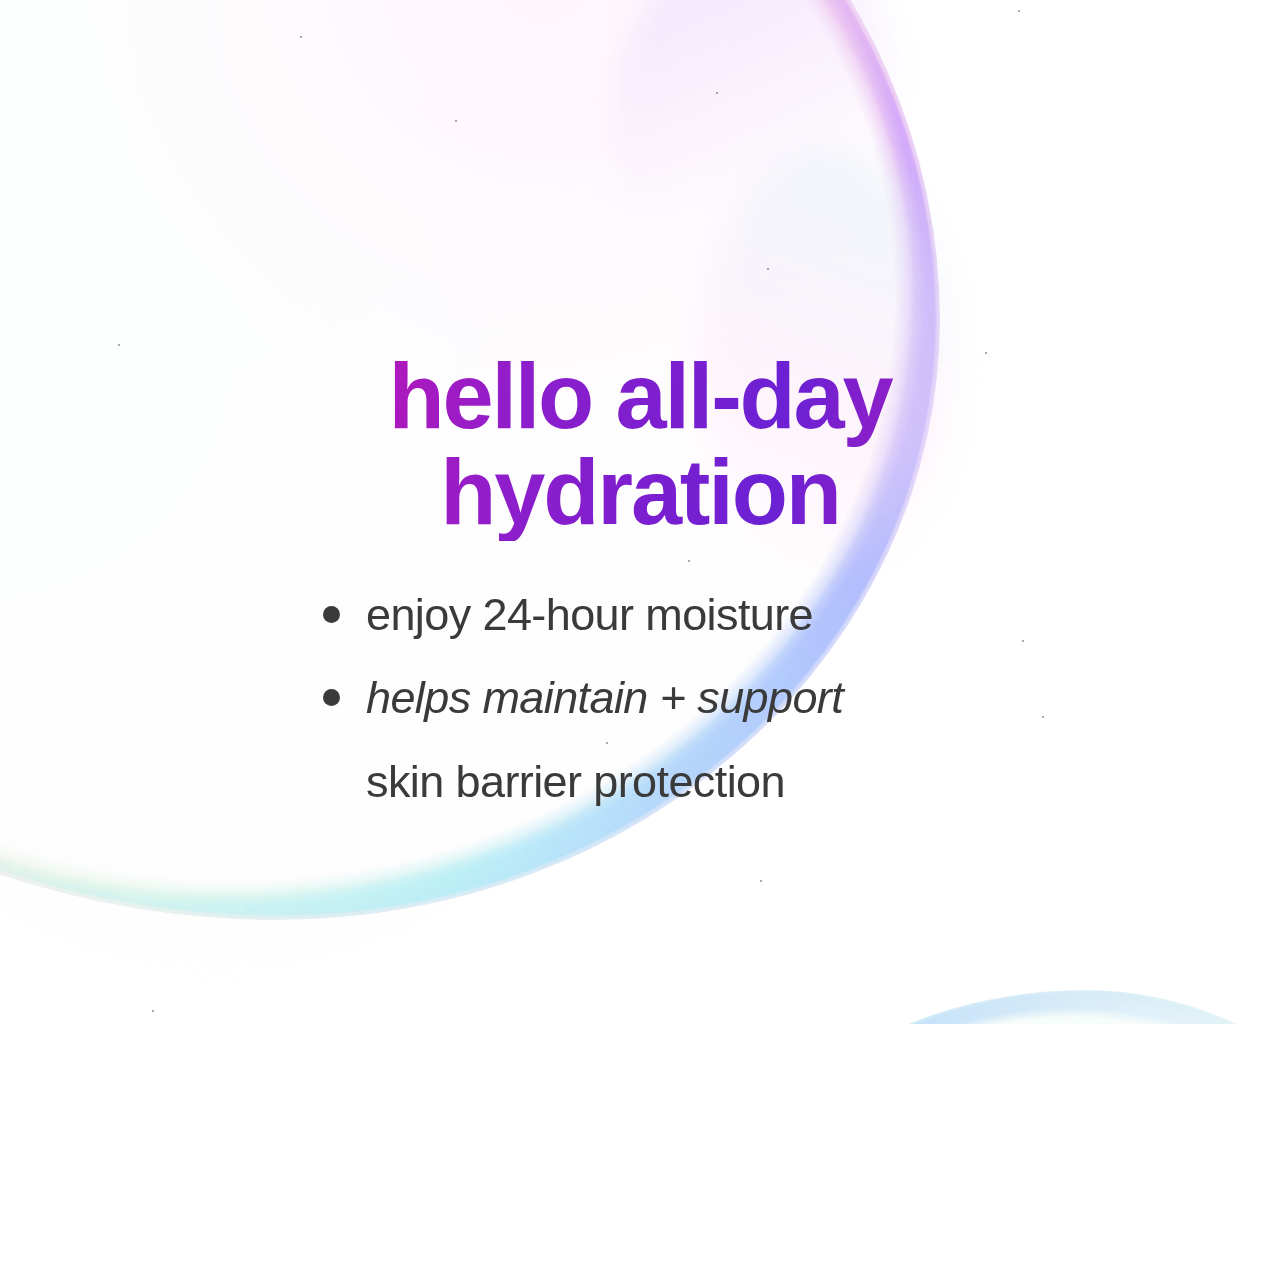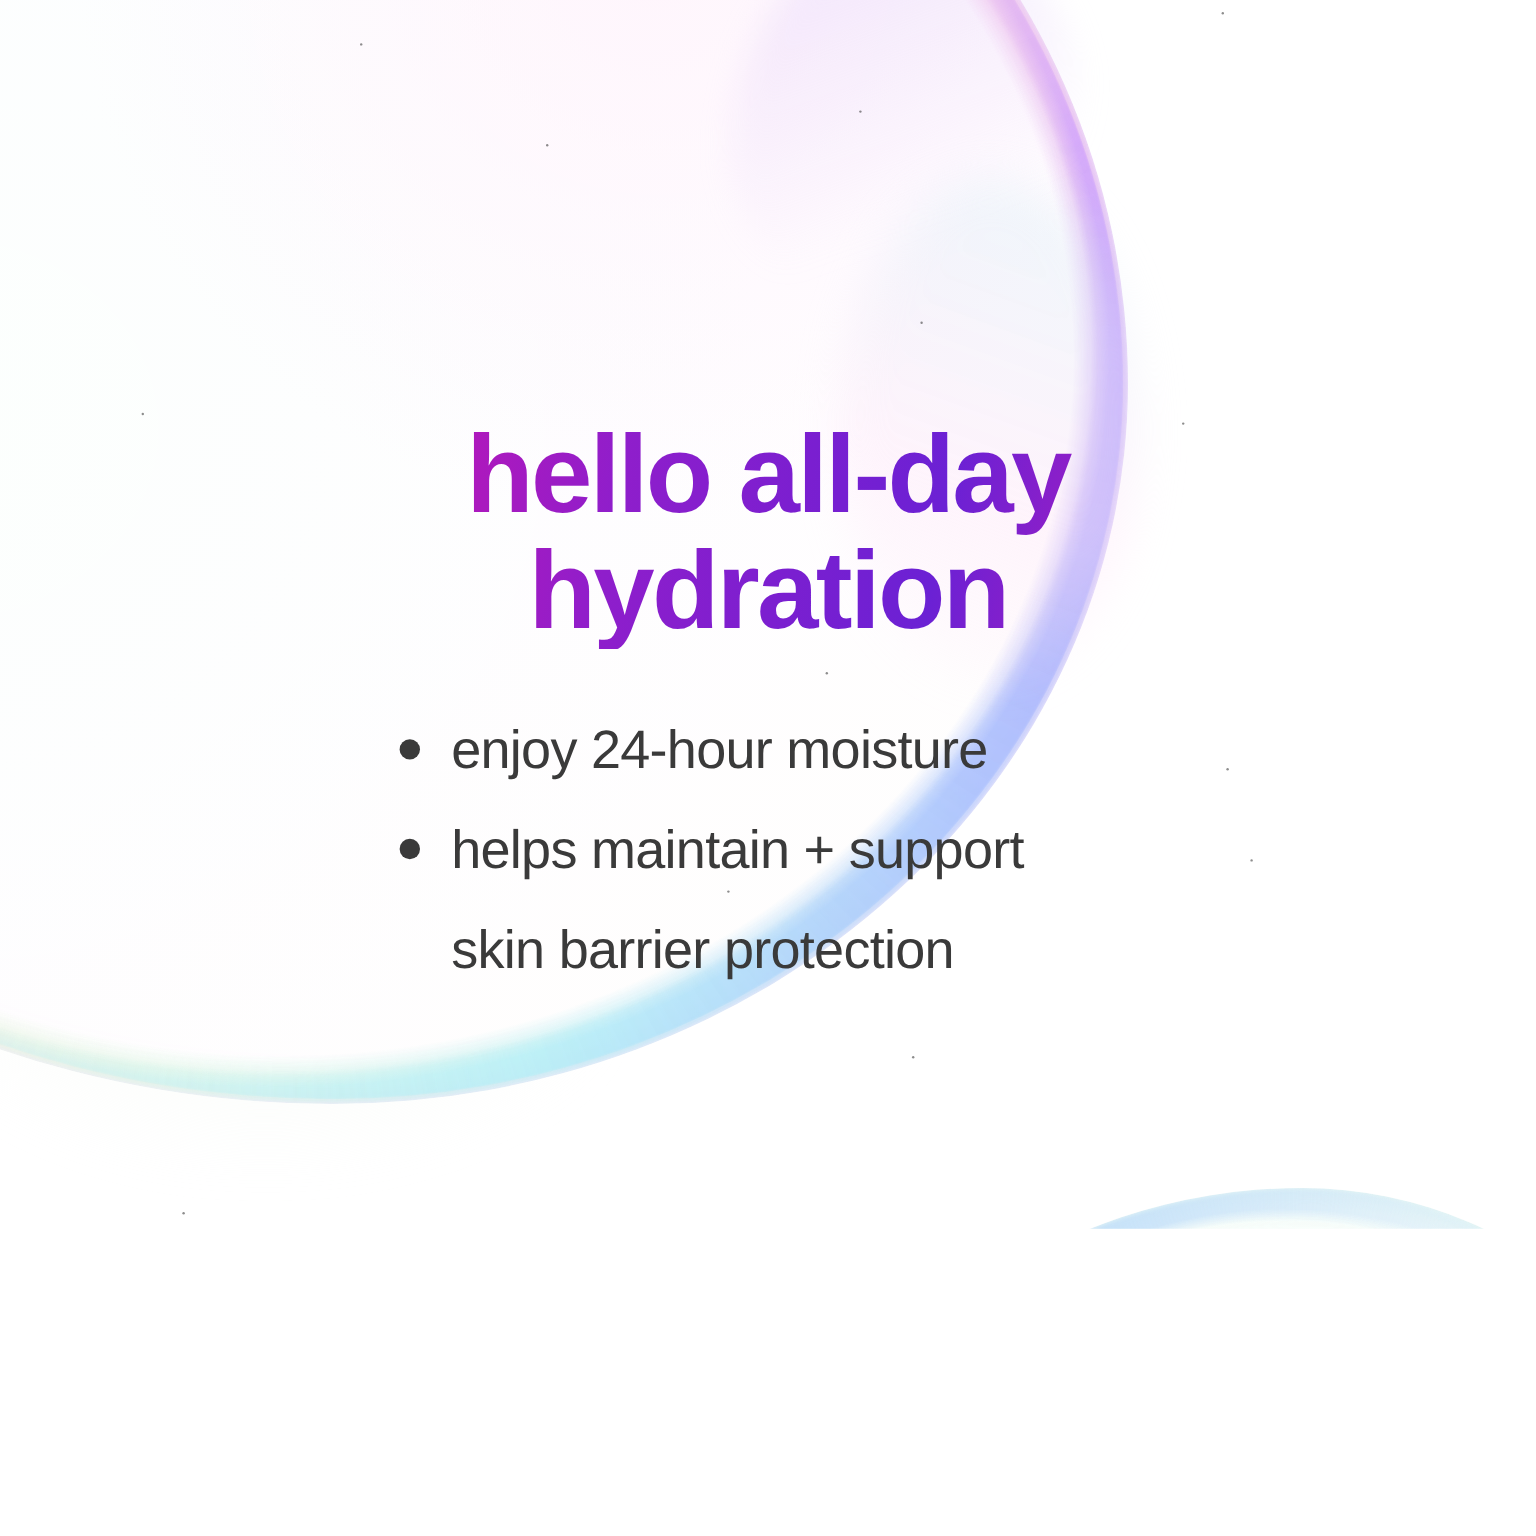--- a/index.html
+++ b/index.html
@@ -240,21 +240,21 @@
     margin-top:21px;
     margin-right:26px;
   }
   .benefit-text{
     font-size:45px;
     line-height:1.34;
     color:#3a3a3a;
     font-weight:400;
     letter-spacing:-.6px;
   }
-  .benefit-text.wrap{max-width:680px;}
+  .benefit-text.wrap{max-width:680px;font-style:italic;}
 </style>
 </head>
 <body>
 
 <div class="canvas">
 
   <div class="bubble-layer">
     <div class="wash-tl"></div>
     <div class="wash-bl"></div>
 
@@ -286,21 +286,21 @@
     <div class="speck" style="left:920px;top:1090px;"></div>
     <div class="speck" style="left:1140px;top:1156px;"></div>
     <div class="speck" style="left:452px;top:1218px;"></div>
   </div>
 
   <div class="content">
 
     <h1 class="headline">hello all-day
 hydration</h1>
 
-    <ul class="benefits" style="list-style:none;margin:17px;padding:0;">
+    <ul class="benefits" style="list-style:none;margin:7px;padding:0;">
 
       <li class="benefit-row">
         <span class="bullet-dot"></span>
         <span class="benefit-text">enjoy 24-hour moisture</span>
       </li>
 
 
       <li class="benefit-row">
         <span class="bullet-dot"></span>
         <span class="benefit-text wrap">helps maintain + support</span>

